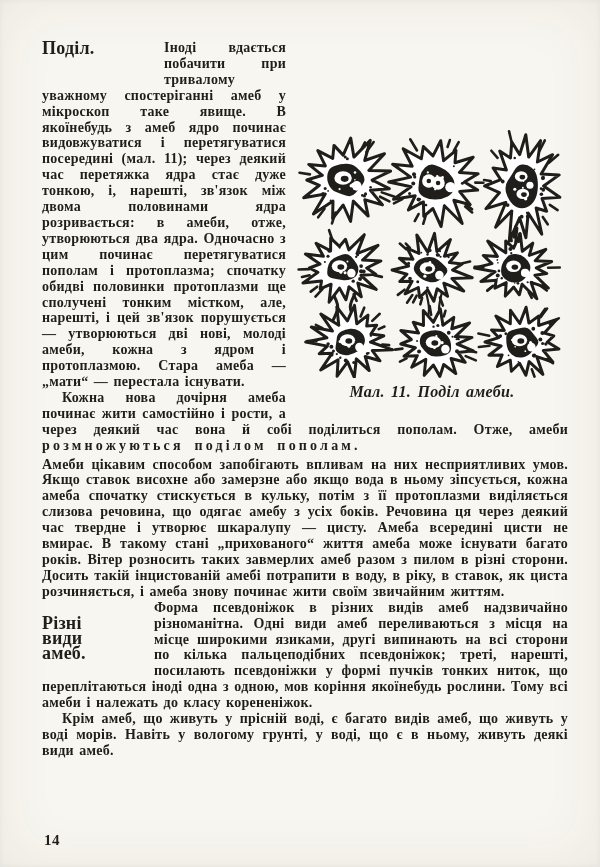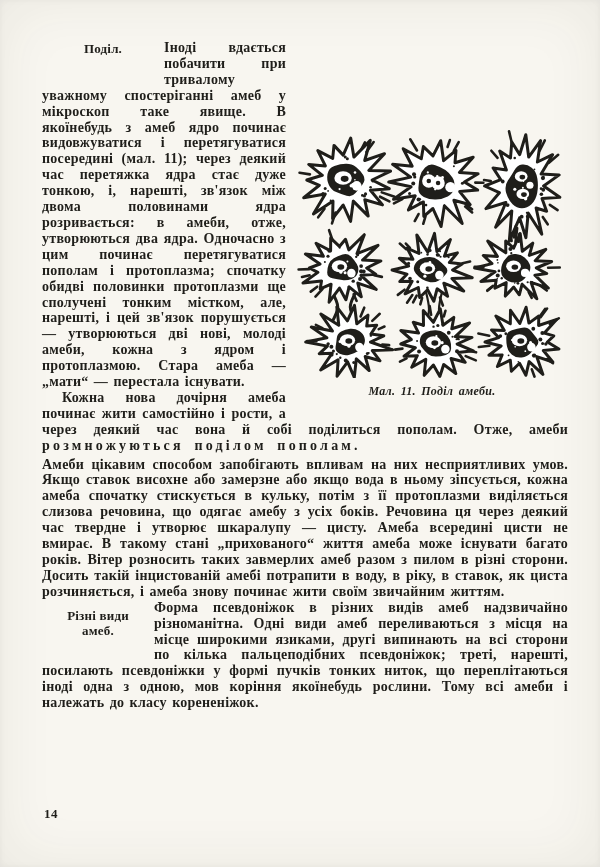--- a/index.html
+++ b/index.html
@@ -15,46 +15,46 @@
     position:absolute;left:42px;top:40px;width:526px;
     font-size:14px;line-height:15.9px;
     text-align:justify;
     letter-spacing:.25px;word-spacing:1.6px;
   }
   .para{margin:0;}
   .indent{text-indent:20px;}
   .sec-clear{clear:both;padding-top:3px;}
 
   .label-float{
-    float:left;display:block;text-align:center;
-    font-size:13px;line-height:15px;letter-spacing:.2px;word-spacing:0;
+    float:left;display:block;text-align:left;
+    font-size:18px;line-height:15px;letter-spacing:.2px;word-spacing:0;
     padding-top:1px;
   }
   .lf-podil{width:122px;height:32px;}
   .lf-incyst{width:113px;height:32px;}
-  .lf-rizni{width:112px;height:48px;padding-top:8px;}
+  .lf-rizni{width:112px;height:48px;padding-top:8px;margin-top:8px;}
   .lf-rizni .lbl-inner{display:inline-block;width:74px;}
 
   .fig-float{
     float:right;display:block;width:272px;
     margin:78px 0 6px 10px;
   }
   .fig-float svg{display:block;width:272px;height:260px;}
   .fig-caption{
     display:block;text-align:center;
-    font-size:12px;font-style:italic;letter-spacing:.3px;word-spacing:2px;
+    font-size:16px;font-style:italic;letter-spacing:.3px;word-spacing:2px;
     margin-top:6px;
   }
 
   .seg-italic{}
   .seg-spaced{letter-spacing:3.2px;word-spacing:4px;}
 
   .page-number{
-    position:absolute;left:44px;top:806px;
-    font-size:13px;letter-spacing:.5px;font-family:Liberation Serif, serif;
+    position:absolute;left:44px;top:832px;
+    font-size:15px;letter-spacing:.5px;font-family:Liberation Serif, serif;
   }
 </style>
 </head>
 <body>
 
 <div class="page">
   <div class="content">
 
     <div>
       <p class="para">
@@ -363,17 +363,22 @@
 
     <div>
       <p class="para">
         <span class="label-float lf-rizni">
           <span class="lbl-inner">Різні види амеб.</span>
         </span>
         <span><span>Форма псевдоніжок в різних видів амеб надзвичайно різноманітна. Одні види амеб переливаються з місця на місце широкими язиками, другі випинають на всі сторони по кілька пальцеподібних псевдоніжок; треті, нарешті, посилають псевдоніжки у формі пучків тонких ниток, що переплітаються іноді одна з одною, мов коріння якоїнебудь рослини. Тому всі амеби і належать до класу </span><span class="seg-italic">корененіжок</span><span>.</span></span>
       </p>
     </div>
 
+    <div>
+      <p class="para indent">
+        <span><span>Крім амеб, що живуть у прісній воді, є багато видів амеб, що живуть у воді морів. Навіть у вологому грунті, у воді, що є в ньому, живуть деякі види амеб.</span></span>
+      </p>
+    </div>
 
   </div>
 
   <div class="page-number">14</div>
 </div>
 
 </body></html>

